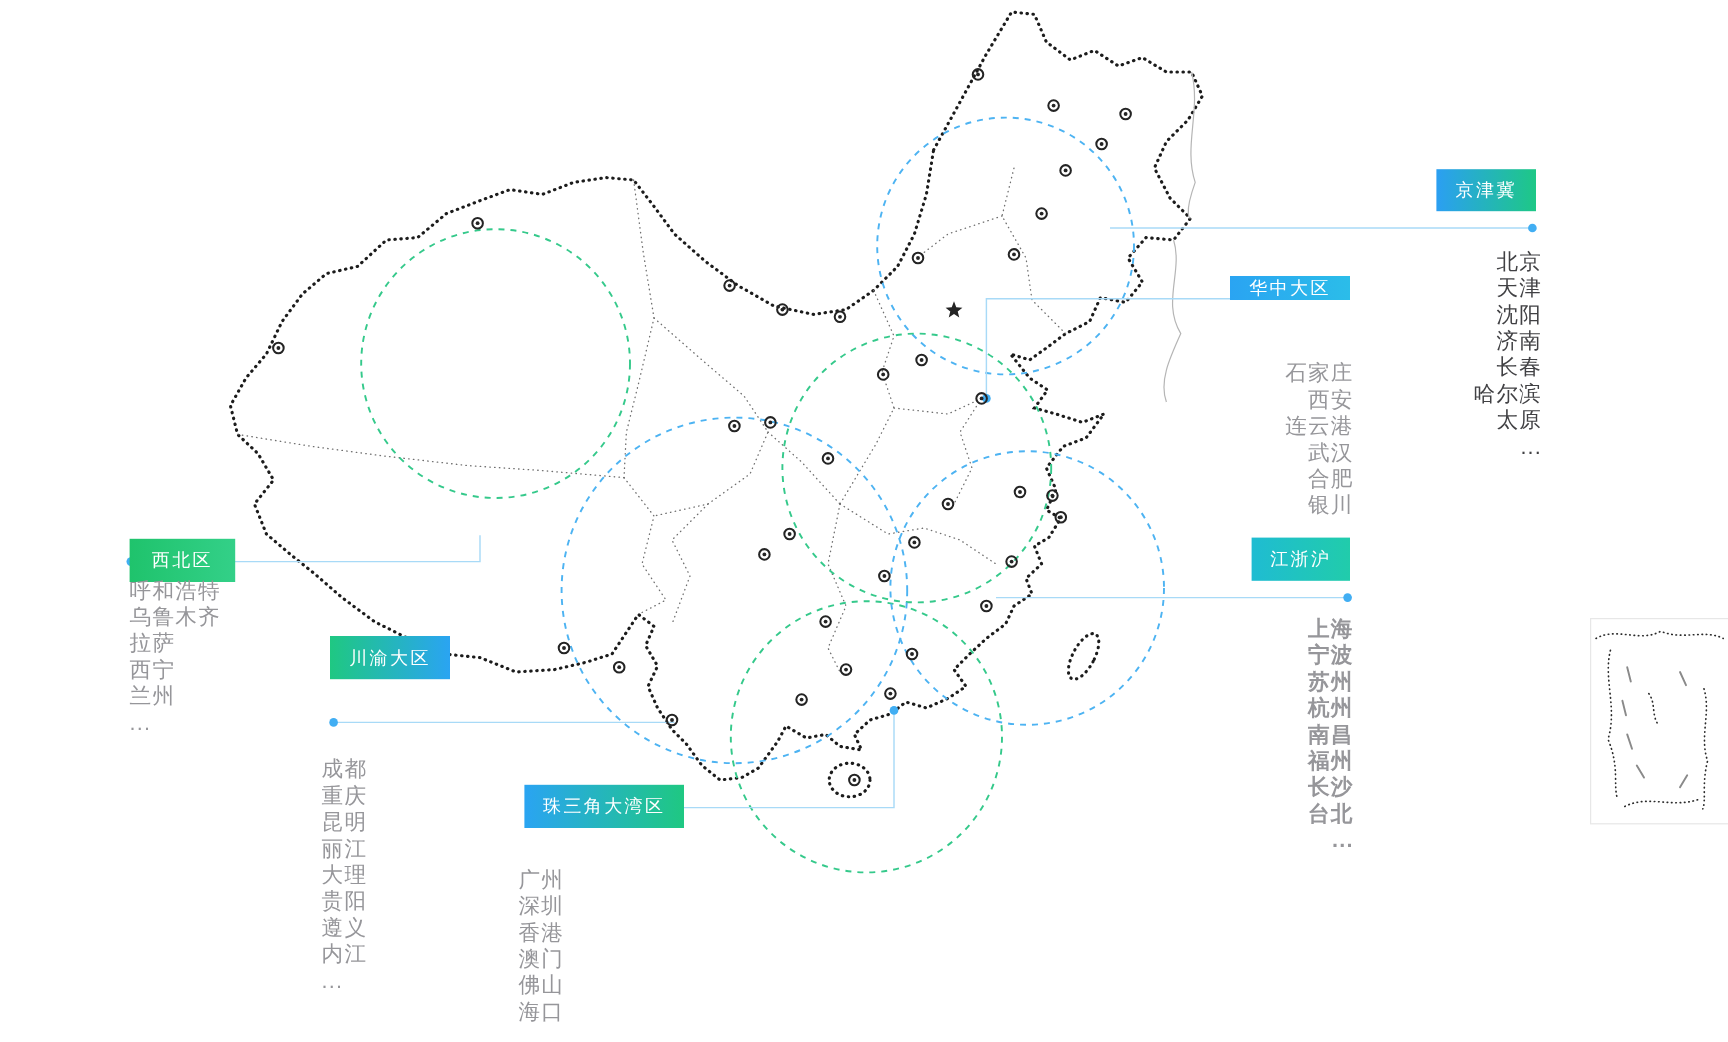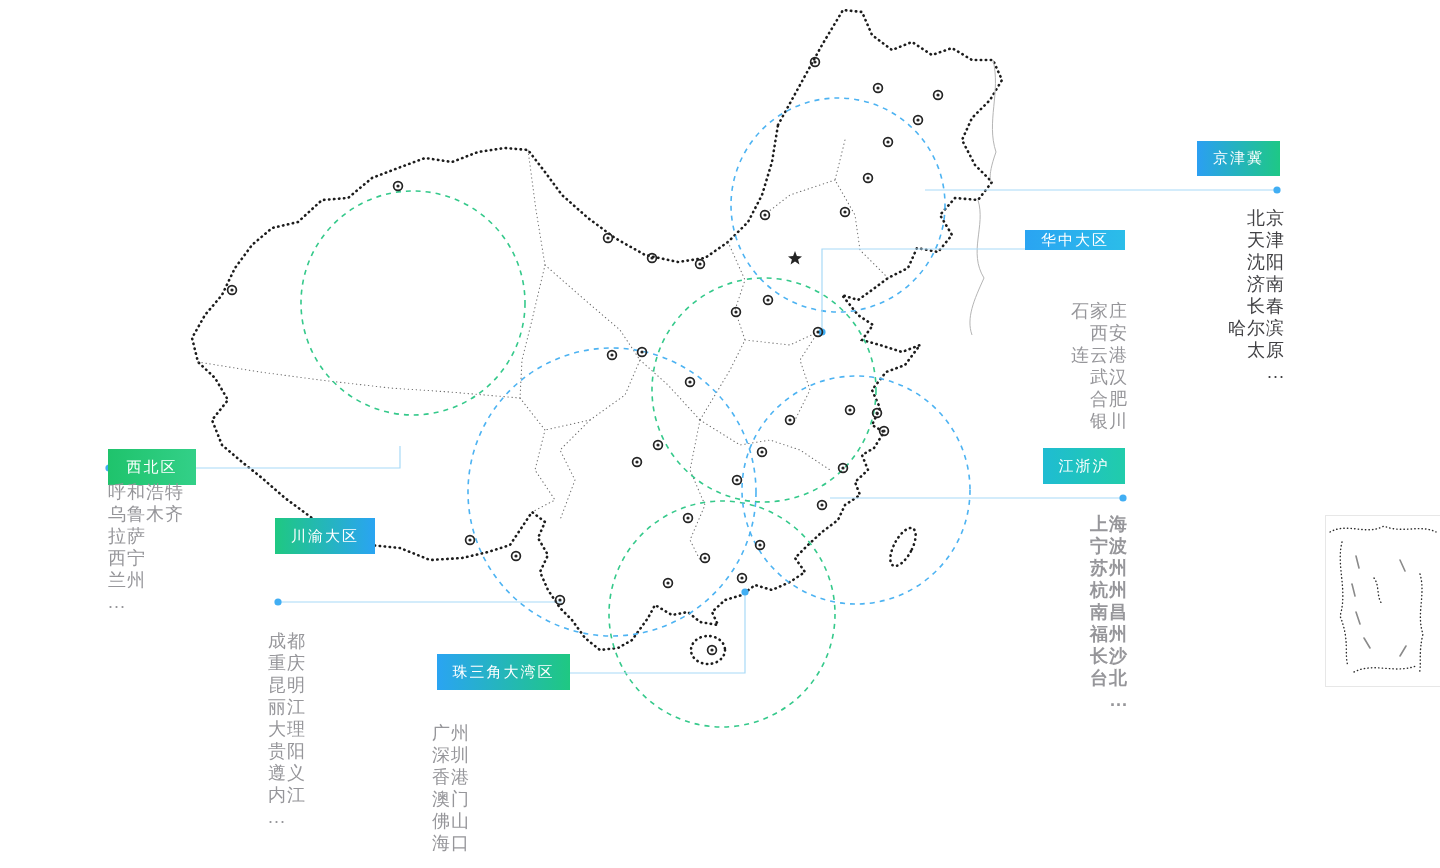--- a/index.html
+++ b/index.html
@@ -16,21 +16,21 @@
     position:absolute;list-style:none;margin:0;padding:0;
     font-size:18px;line-height:22px;color:#96969a;letter-spacing:1px;
   }
   .city-list.dark{color:#414144;}
   .city-list.align-right{text-align:right;}
 
   
   .label-jingjinji{left:1197px;top:141px;width:83px;height:35px;}
   .label-huazhong{left:1025px;top:230px;width:100px;height:20px;}
   .label-xibei{left:108px;top:405px;width:88px;height:36px;margin-top:44px;}
-  .label-chuanyu{left:275px;top:518px;width:100px;height:36px;text-align:right;}
+  .label-chuanyu{left:275px;top:530px;width:100px;height:36px;text-align:right;}
   .label-zhusanjiao{left:437px;top:654px;width:133px;height:36px;}
   .label-jiangzhehu{left:1043px;top:448px;width:82px;height:36px;}
 
   
   .list-jingjinji{right:155px;top:207px;}
   .list-huazhong{right:312px;top:300px;}
   .list-jiangzhehu{right:312px;top:513px;font-weight:bold;}
   .list-xibei{left:108px;top:481px;}
   .list-chuanyu{left:268px;top:630px;}
   .list-zhusanjiao{left:432px;top:722px;}

